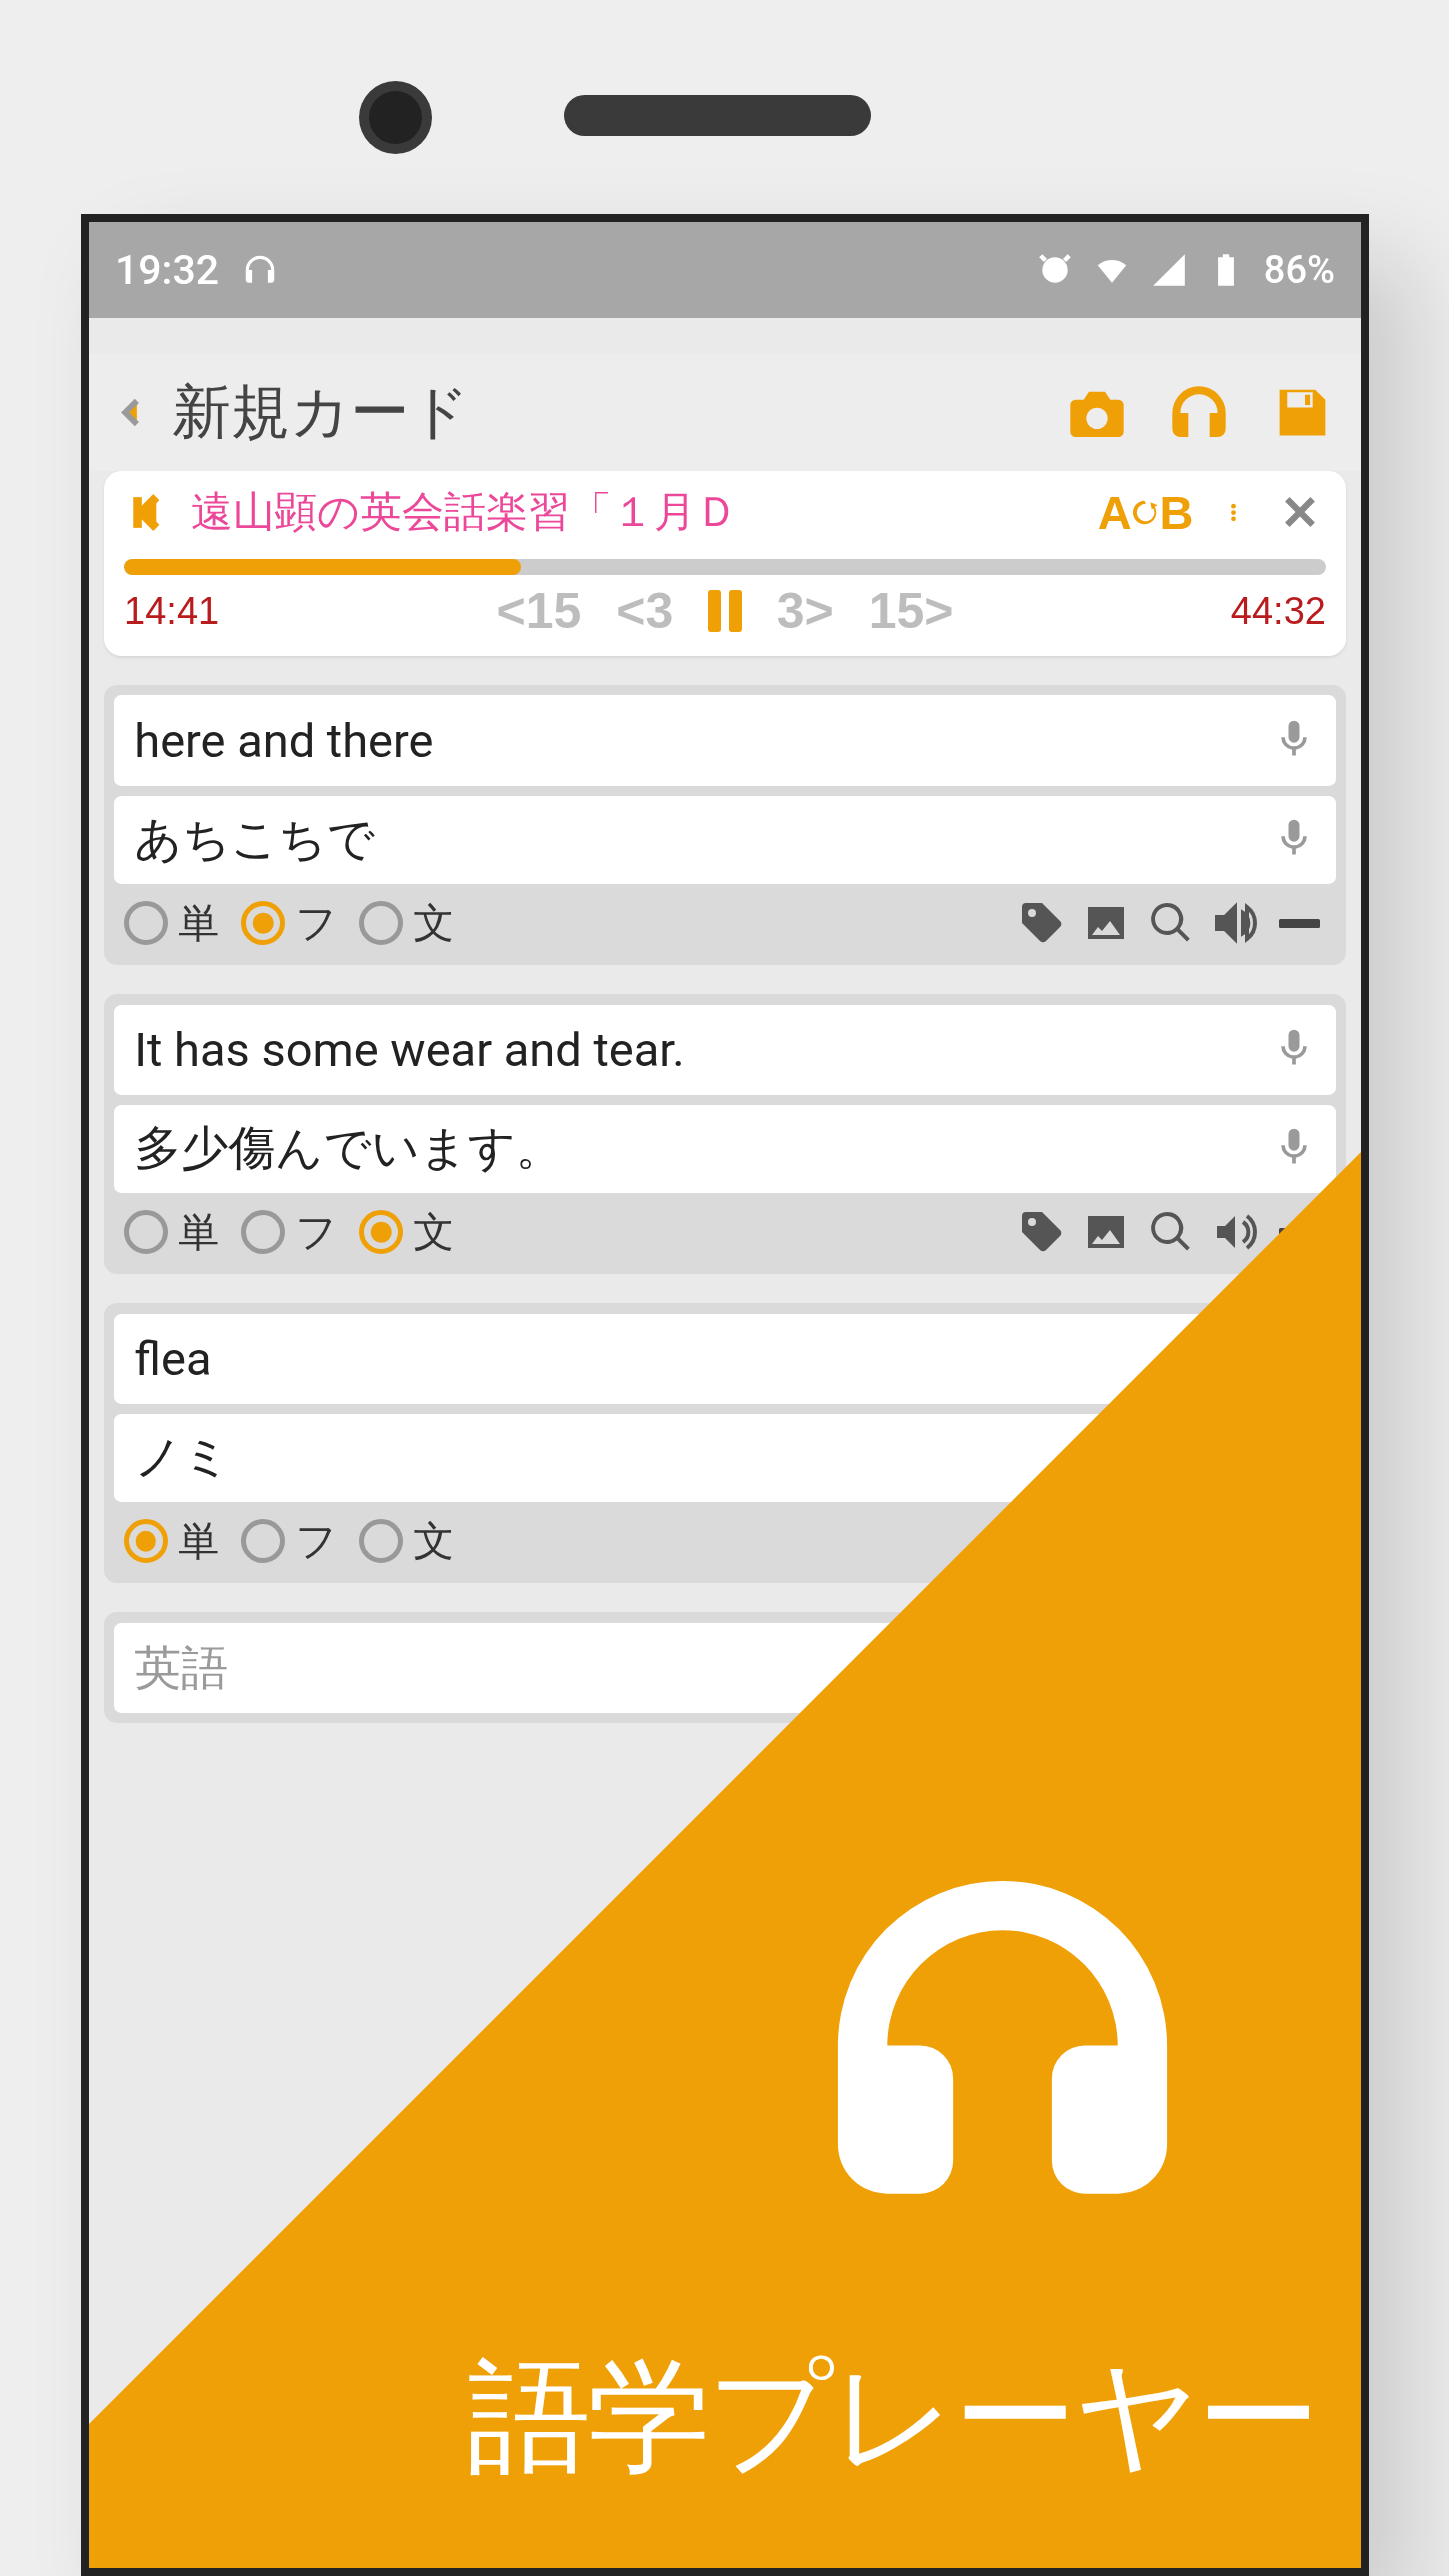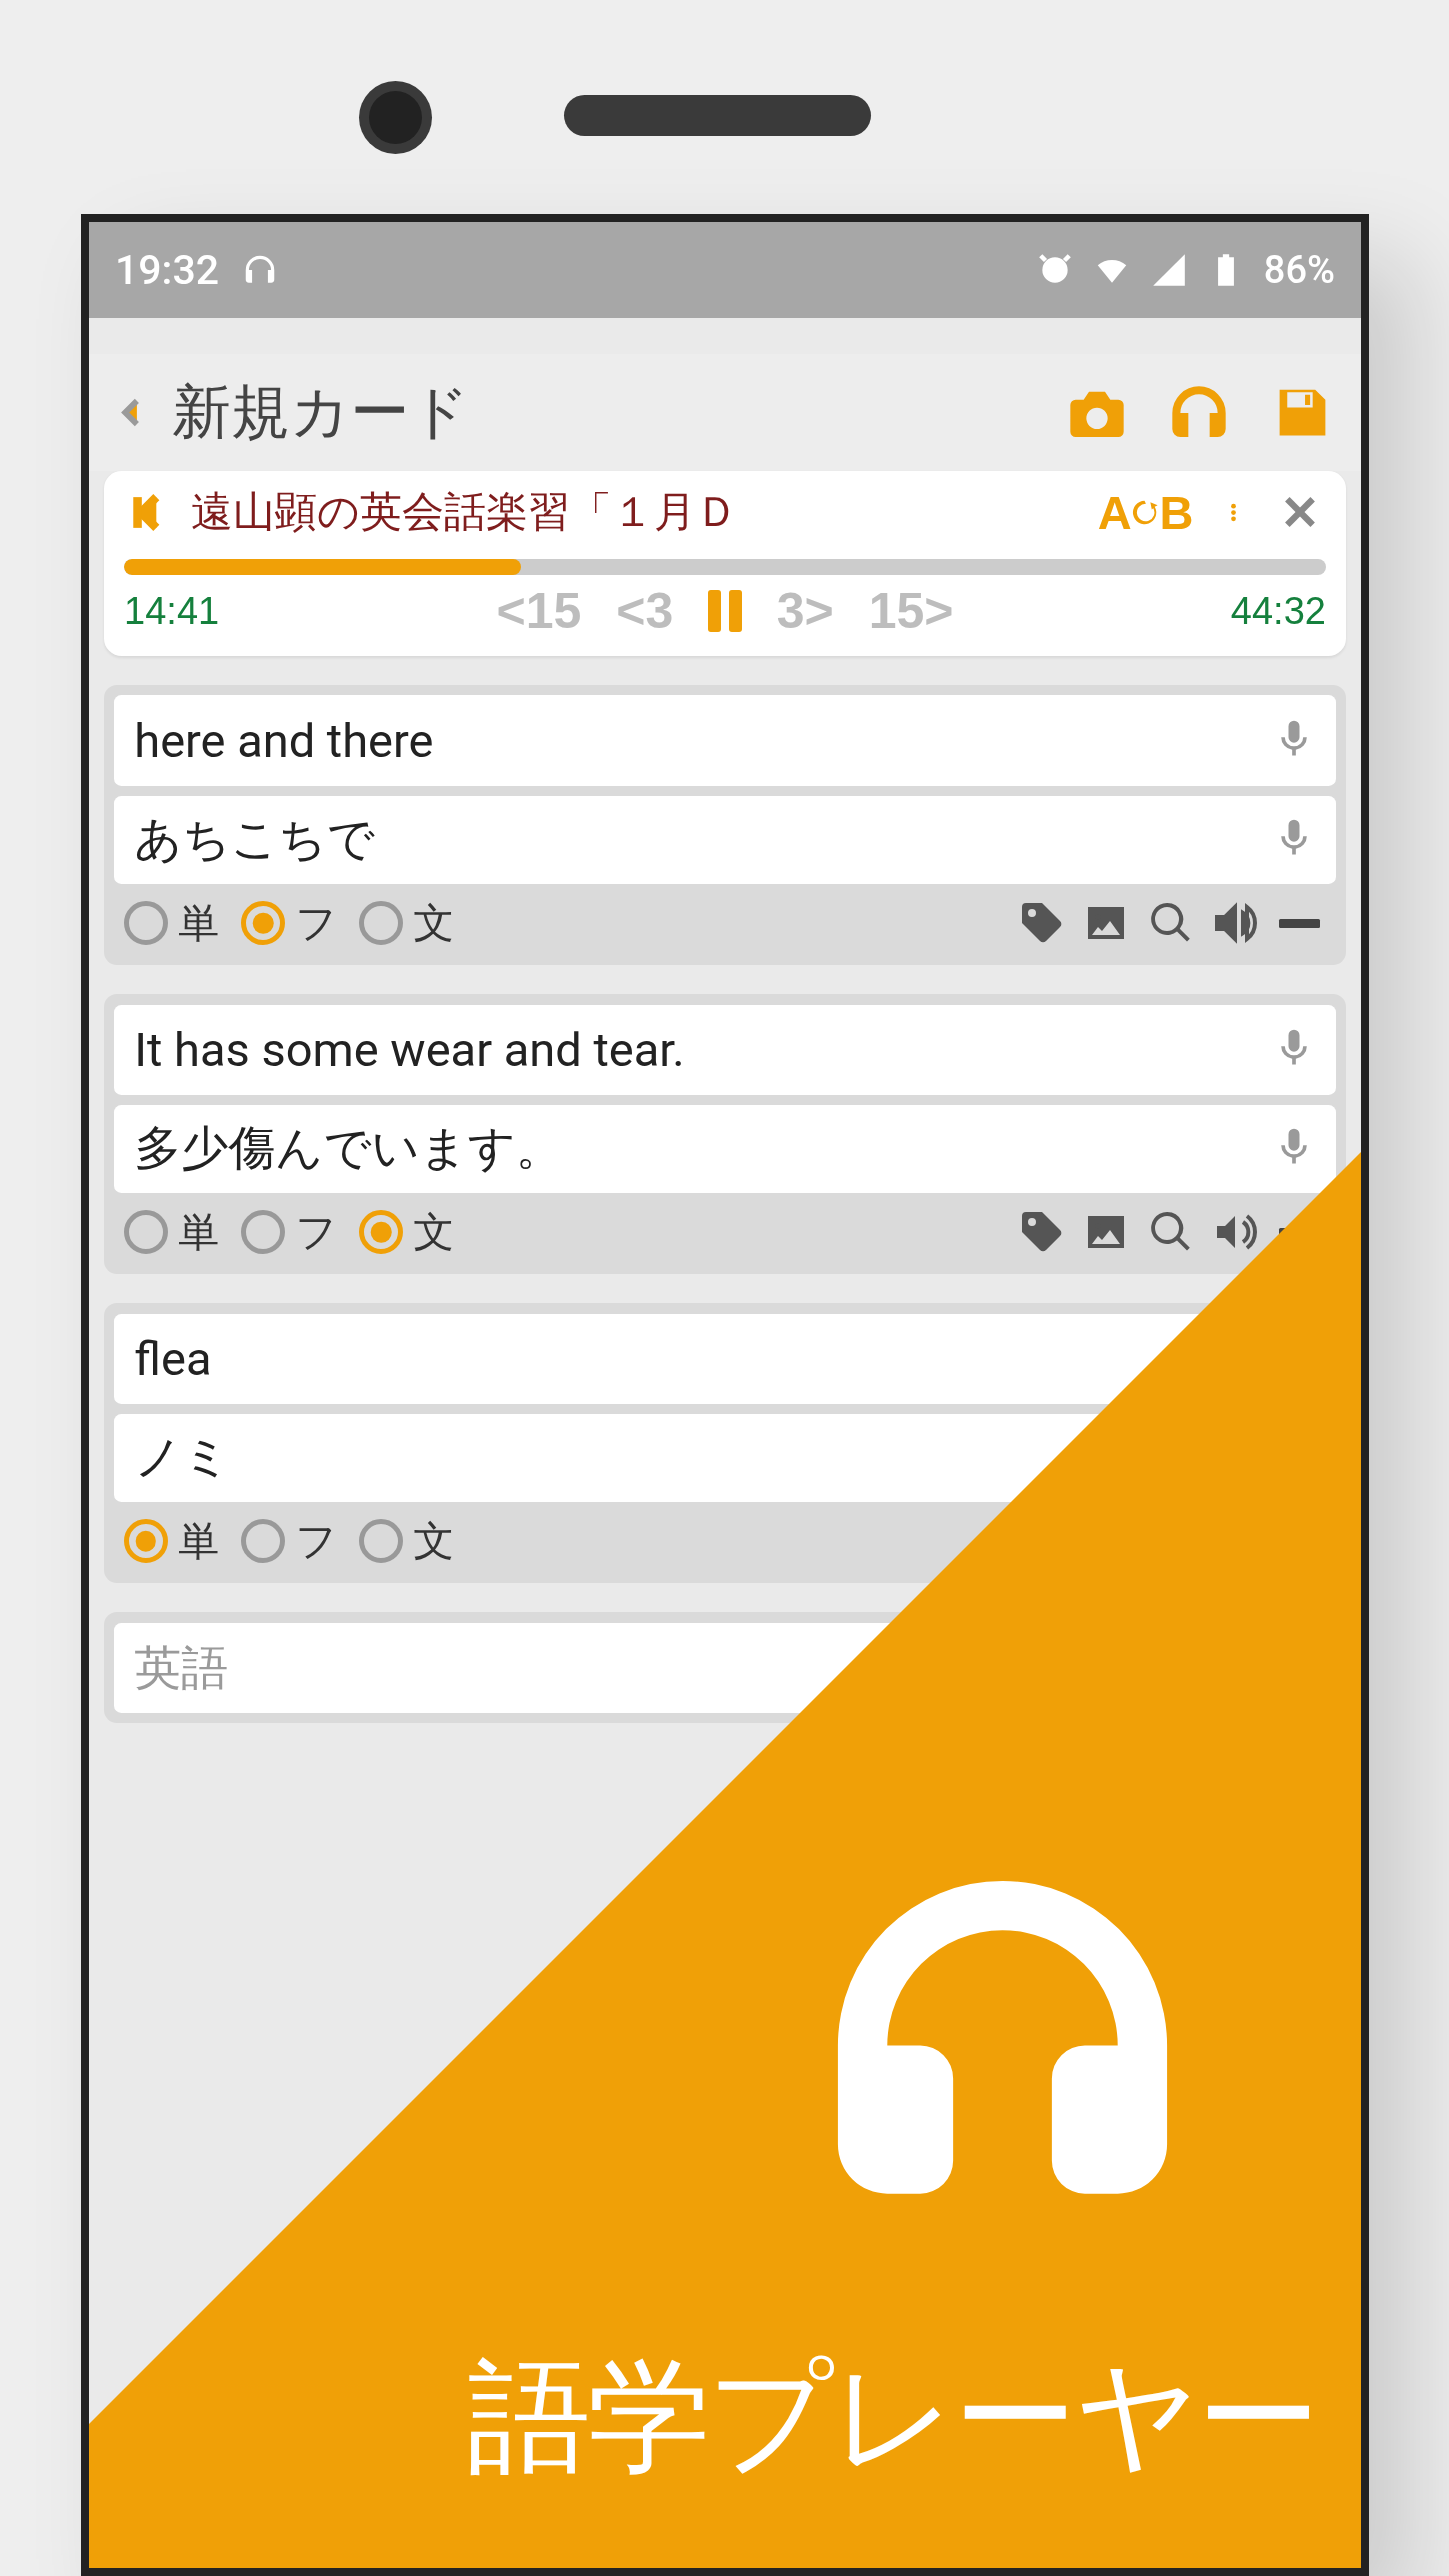--- a/index.html
+++ b/index.html
@@ -78,32 +78,32 @@
 
   .content { padding: 0 14.6px; }
 
   .player {
     background:#fff;
     border-radius: 17.6px;
     padding: 13px 20.5px 16px 20.5px;
     box-shadow: 0 1.5px 2.9px rgba(0,0,0,0.08);
   }
   .player-top { display:flex; align-items:center; gap:16px; }
-  .player-top .track { flex:1; font-size:42px; color:#7f1d1d; white-space:nowrap; overflow:hidden; }
+  .player-top .track { flex:1; font-size:42px; color:#ec4899; white-space:nowrap; overflow:hidden; }
   .player-top svg { fill:#f0a007; }
   .player-top .ab { color:#f0a007; font-size:47px; font-weight:900; letter-spacing:-1.5px; font-family: "Arial Black", sans-serif; display:flex; align-items:center;}
   .player-top .dots { color:#f0a007; font-size:44px; }
   .player-top .close svg { fill:#888; stroke:#888; }
   .player-top .ic { width:51px; display:flex; justify-content:center; align-items:center;}
 
   .progress { height:16px; background:#ccc; border-radius:8px; margin-top:19px; overflow:hidden;}
   .progress-inner { height:100%; background:#f0a007; border-radius:8px;}
 
   .times-row { display:flex; align-items:center; margin-top:7.3px; }
-  .t-left, .t-right { font-size:38px; color:#15803d; font-family: "Arial", sans-serif;}
+  .t-left, .t-right { font-size:38px; color:#b91c1c; font-family: "Arial", sans-serif;}
   .t-right { margin-left:auto; }
   .controls { flex:1; display:flex; justify-content:center; gap:35px; font-family:"Arial Black",sans-serif; font-weight:900; font-size:50px; align-items:center;}
   .ctl { color:#bdbdbd; display:flex; align-items:center;}
   .ctl.accent { color:#f0a007; }
   .pause { display:flex; gap:7.3px; }
   .pause span { width:13px; height:42px; background:#f0a007; border-radius:2.9px; }
 
   .card-block {
     background:#dadada;
     border-radius: 13px;

